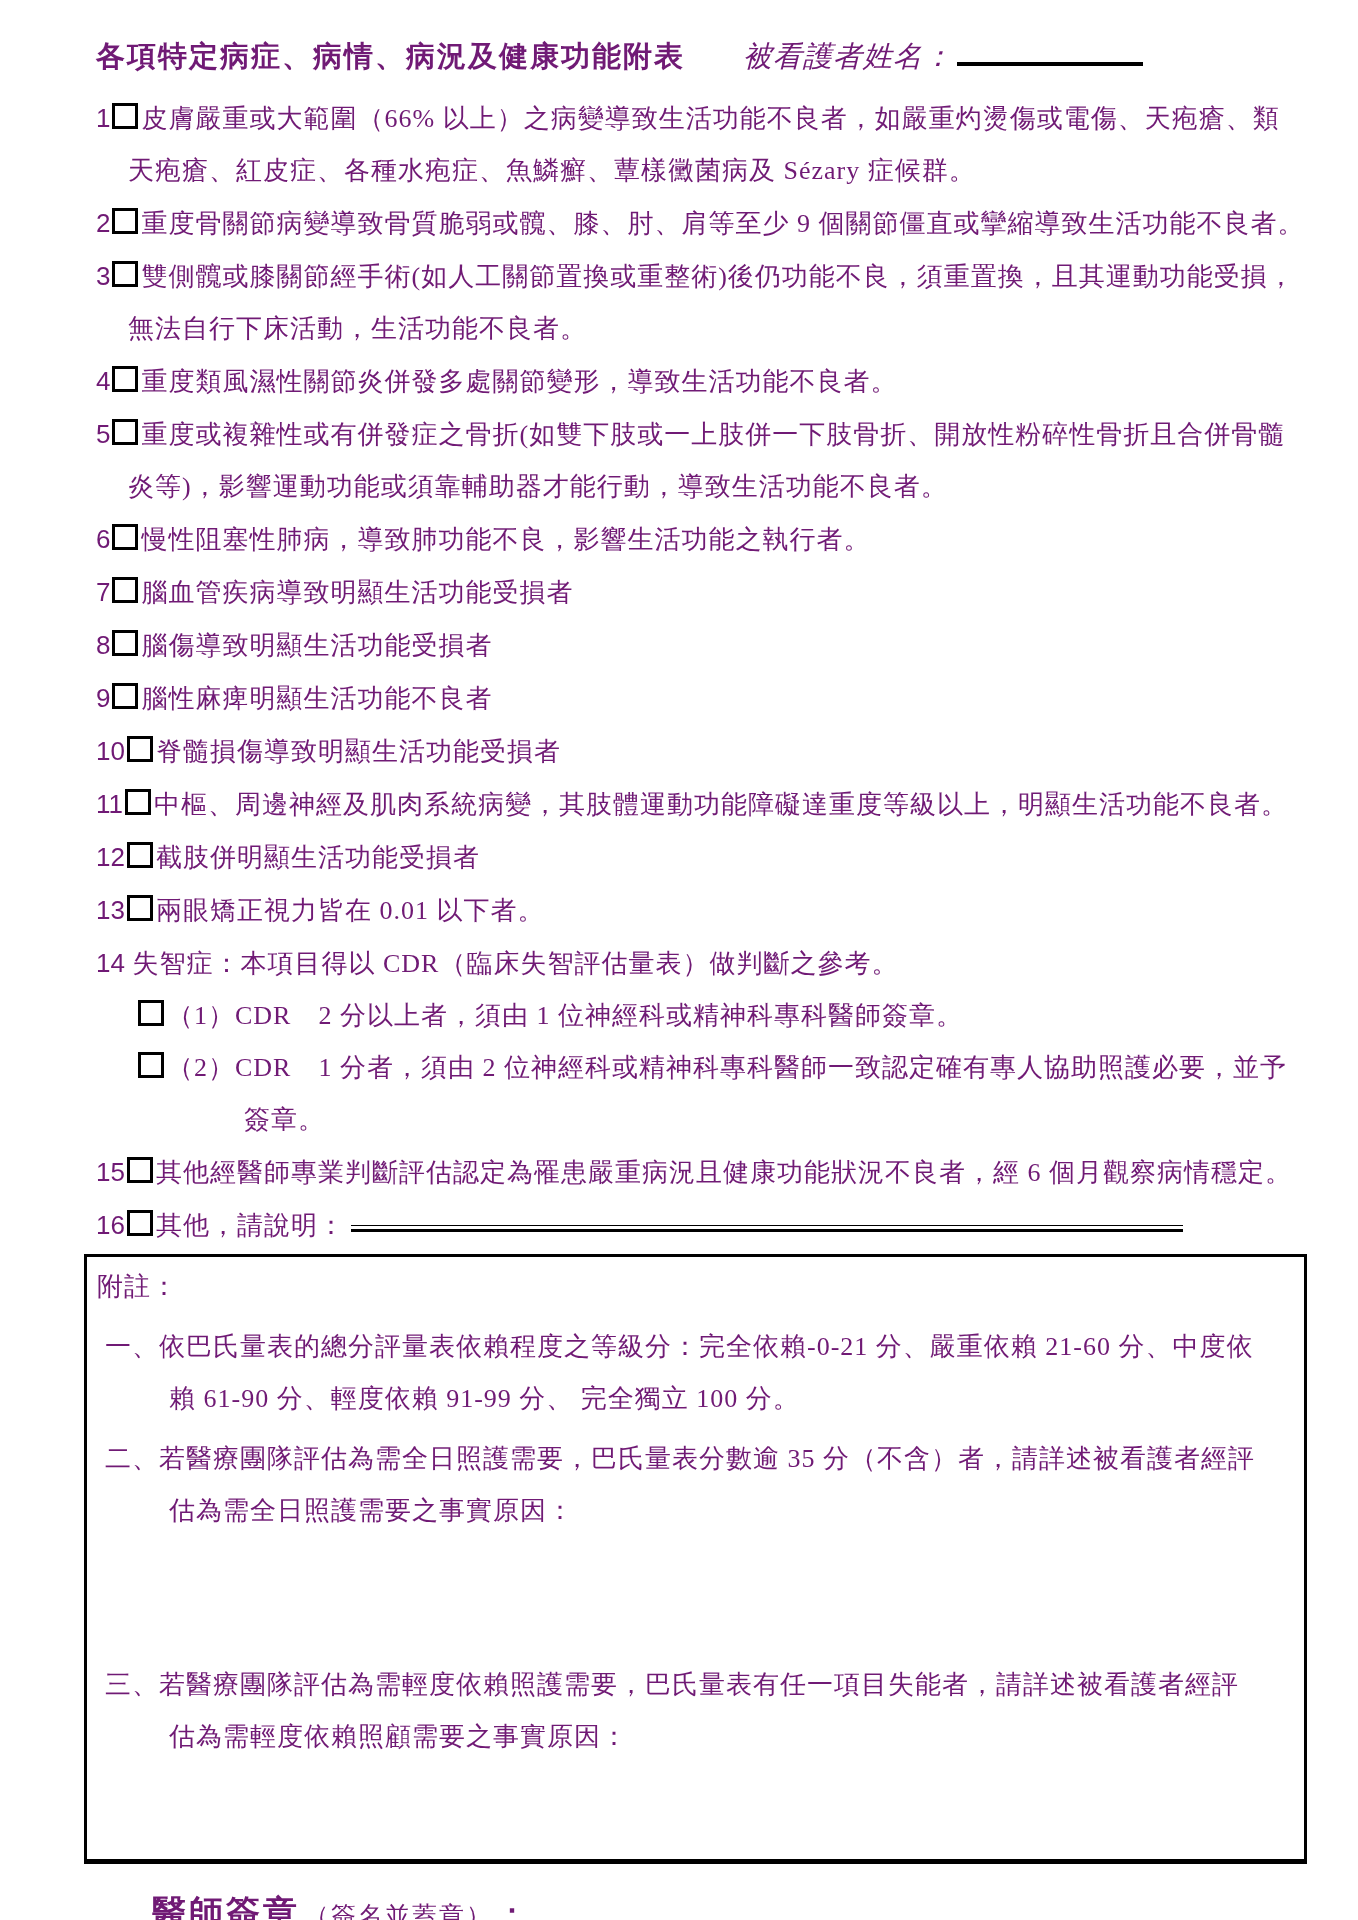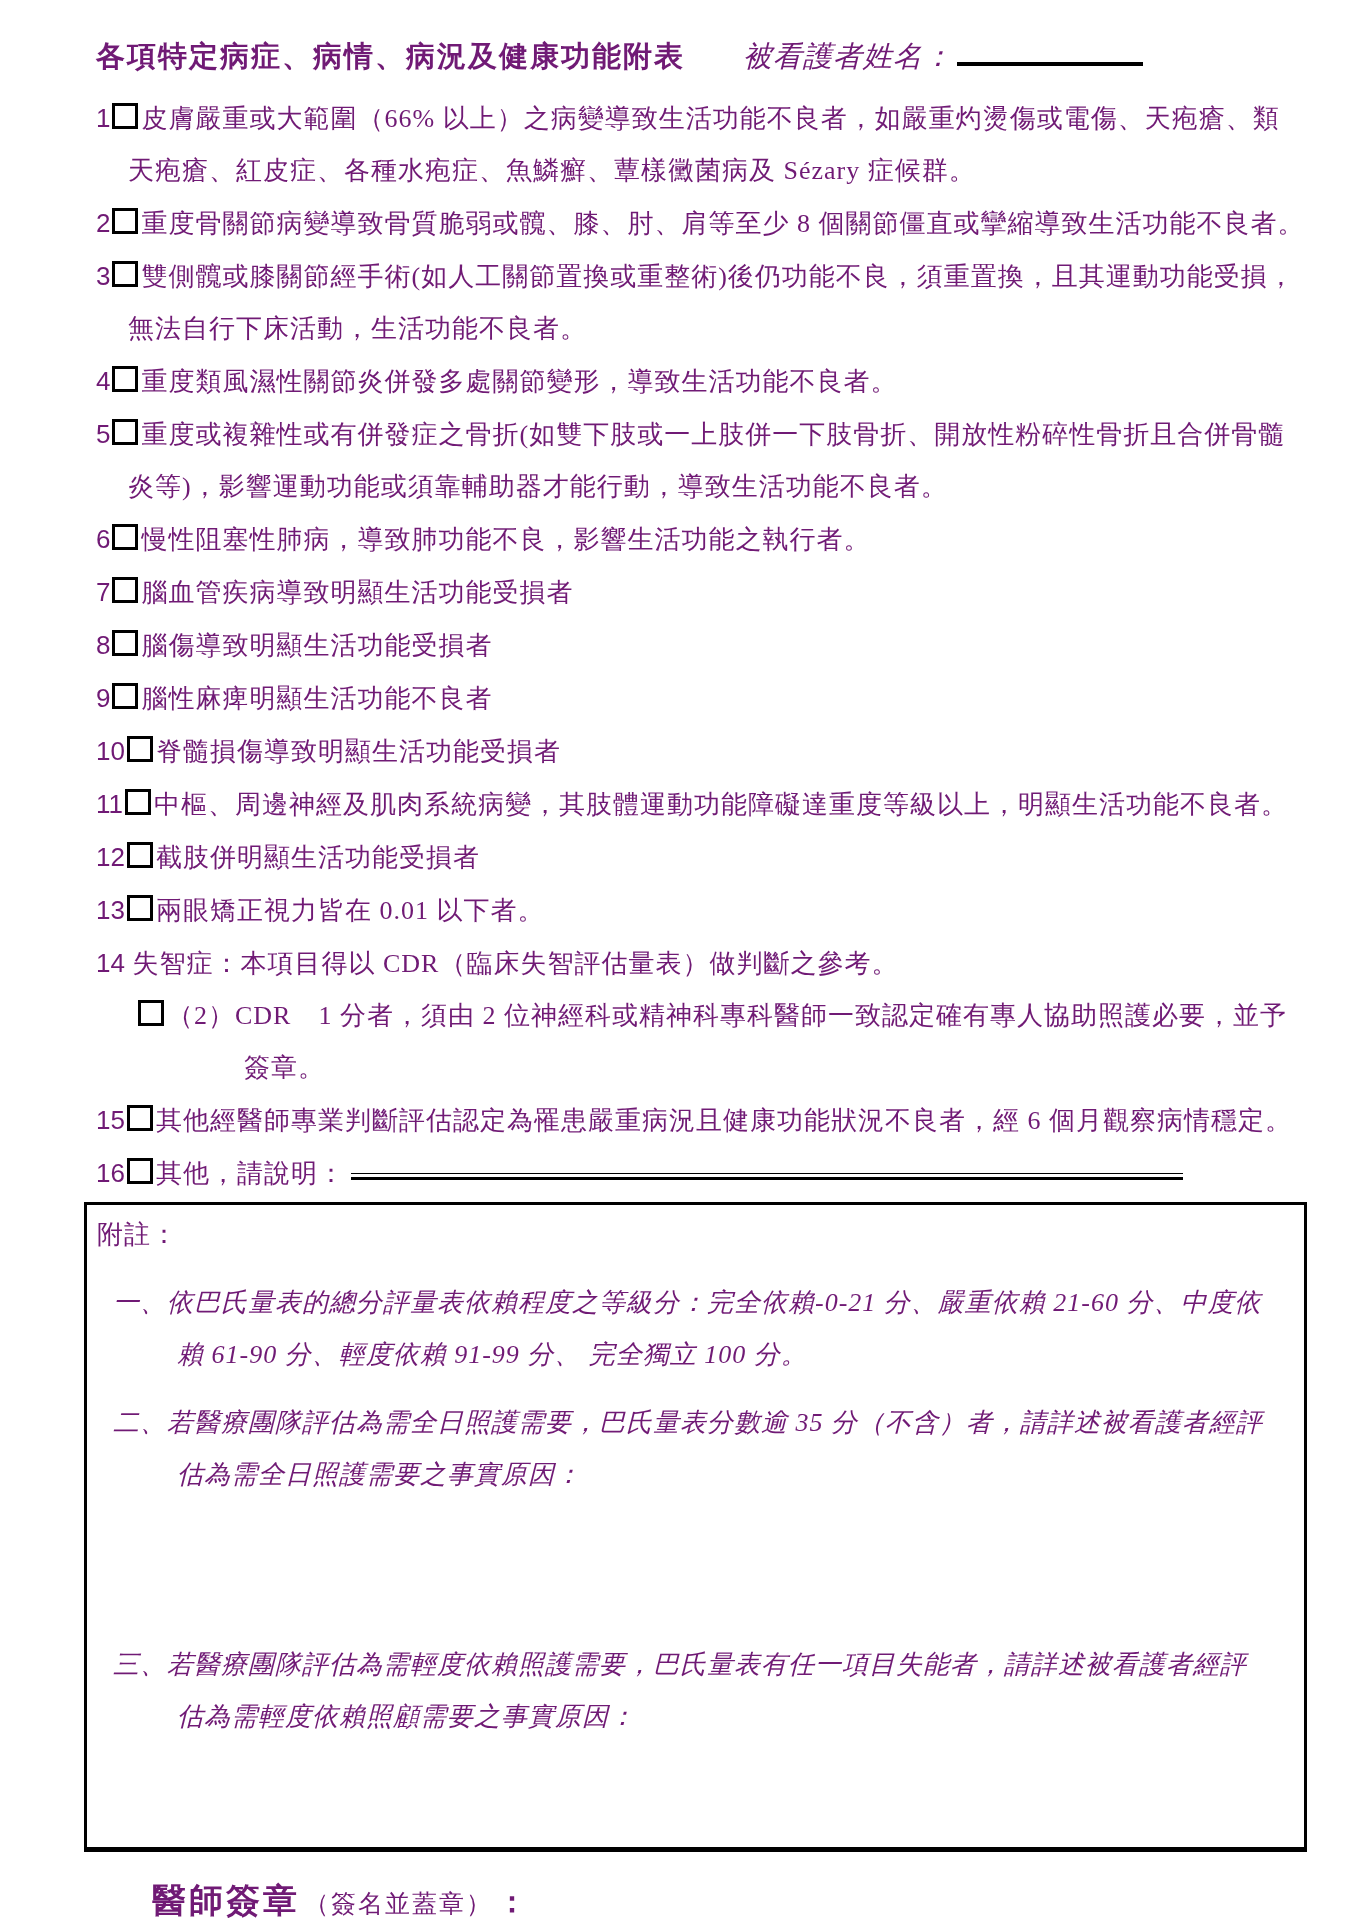--- a/index.html
+++ b/index.html
@@ -53,21 +53,21 @@
   .notebox{
     margin:2px 3px 0 -12px;
     border:3px solid #000;border-bottom:5px solid #000;
     padding:4px 10px 88px 10px;
     box-sizing:border-box;
   }
   .notebox-header{font-size:26px;font-weight:normal;line-height:52px;letter-spacing:1px;margin:0;}
   .note{
     font-size:26px;line-height:52px;letter-spacing:1px;
     padding-left:64px;text-indent:-64px;
-    white-space:pre-wrap;margin:16px;font-style:italic;
+    white-space:pre-wrap;margin:8px;
   }
   .note-answer-space{height:106px;}
 
   
   .signature{margin:26px 0 0 56px;white-space:nowrap;}
   .sig-main{font-size:34px;font-weight:bold;letter-spacing:3px;}
   .sig-sub{font-size:25px;letter-spacing:2px;}
   .sig-colon{font-size:30px;font-weight:bold;}
 </style>
 </head>
@@ -79,37 +79,38 @@
     <div class="header">
       <h1 class="title">各項特定病症、病情、病況及健康功能附表</h1>
       <div class="name-field">
         <span>被看護者姓名：</span><span class="name-line"></span>
       </div>
     </div>
 
     <div>
       <p class="item"><span class="num">1</span><span class="cbx"></span><span>皮膚嚴重或大範圍（66% 以上）之病變導致生活功能不良者，如嚴重灼燙傷或電傷、天疱瘡、類
 天疱瘡、紅皮症、各種水疱症、魚鱗癬、蕈樣黴菌病及 Sézary 症候群。</span></p>
-      <p class="item"><span class="num">2</span><span class="cbx"></span><span>重度骨關節病變導致骨質脆弱或髖、膝、肘、肩等至少 8 個關節僵直或攣縮導致生活功能不良者。</span></p>
+      <p class="item"><span class="num">2</span><span class="cbx"></span><span>重度骨關節病變導致骨質脆弱或髖、膝、肘、肩等至少 9 個關節僵直或攣縮導致生活功能不良者。</span></p>
       <p class="item"><span class="num">3</span><span class="cbx"></span><span>雙側髖或膝關節經手術(如人工關節置換或重整術)後仍功能不良，須重置換，且其運動功能受損，
 無法自行下床活動，生活功能不良者。</span></p>
       <p class="item"><span class="num">4</span><span class="cbx"></span><span>重度類風濕性關節炎併發多處關節變形，導致生活功能不良者。</span></p>
       <p class="item"><span class="num">5</span><span class="cbx"></span><span>重度或複雜性或有併發症之骨折(如雙下肢或一上肢併一下肢骨折、開放性粉碎性骨折且合併骨髓
 炎等)，影響運動功能或須靠輔助器才能行動，導致生活功能不良者。</span></p>
       <p class="item"><span class="num">6</span><span class="cbx"></span><span>慢性阻塞性肺病，導致肺功能不良，影響生活功能之執行者。</span></p>
       <p class="item"><span class="num">7</span><span class="cbx"></span><span>腦血管疾病導致明顯生活功能受損者</span></p>
       <p class="item"><span class="num">8</span><span class="cbx"></span><span>腦傷導致明顯生活功能受損者</span></p>
       <p class="item"><span class="num">9</span><span class="cbx"></span><span>腦性麻痺明顯生活功能不良者</span></p>
       <p class="item"><span class="num">10</span><span class="cbx"></span><span>脊髓損傷導致明顯生活功能受損者</span></p>
       <p class="item"><span class="num">11</span><span class="cbx"></span><span>中樞、周邊神經及肌肉系統病變，其肢體運動功能障礙達重度等級以上，明顯生活功能不良者。</span></p>
       <p class="item"><span class="num">12</span><span class="cbx"></span><span>截肢併明顯生活功能受損者</span></p>
       <p class="item"><span class="num">13</span><span class="cbx"></span><span>兩眼矯正視力皆在 0.01 以下者。</span></p>
       <p class="item"><span class="num">14</span><span> </span><span>失智症：本項目得以 CDR（臨床失智評估量表）做判斷之參考。</span></p>
 
       <div class="subitems">
+        <p class="subitem"><span class="cbx"></span><span>（1）CDR　2 分以上者，須由 1 位神經科或精神科專科醫師簽章。</span></p>
         <p class="subitem"><span class="cbx"></span><span>（2）CDR　1 分者，須由 2 位神經科或精神科專科醫師一致認定確有專人協助照護必要，並予
 　　　　簽章。</span></p>
       </div>
 
       <p class="item"><span class="num">15</span><span class="cbx"></span><span>其他經醫師專業判斷評估認定為罹患嚴重病況且健康功能狀況不良者，經 6 個月觀察病情穩定。</span></p>
       <p class="item"><span class="num">16</span><span class="cbx"></span><span>其他，請說明：</span><span class="write-line"></span></p>
     </div>
 
     <div class="notebox">
       <p class="notebox-header">附註：</p>

